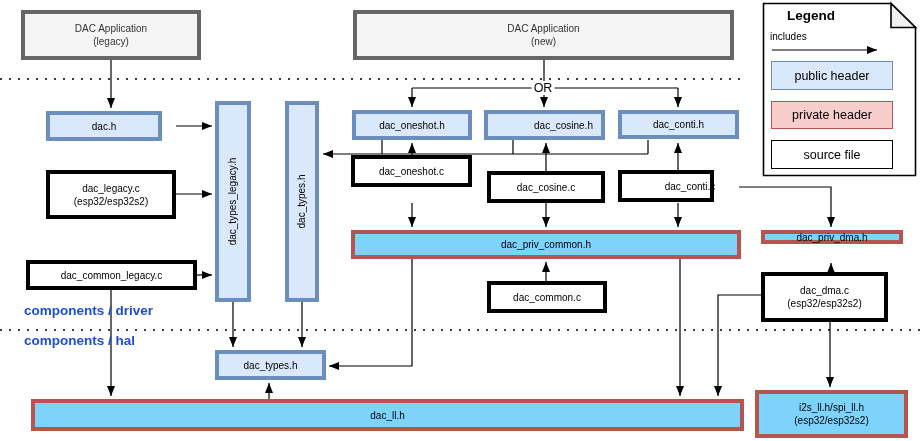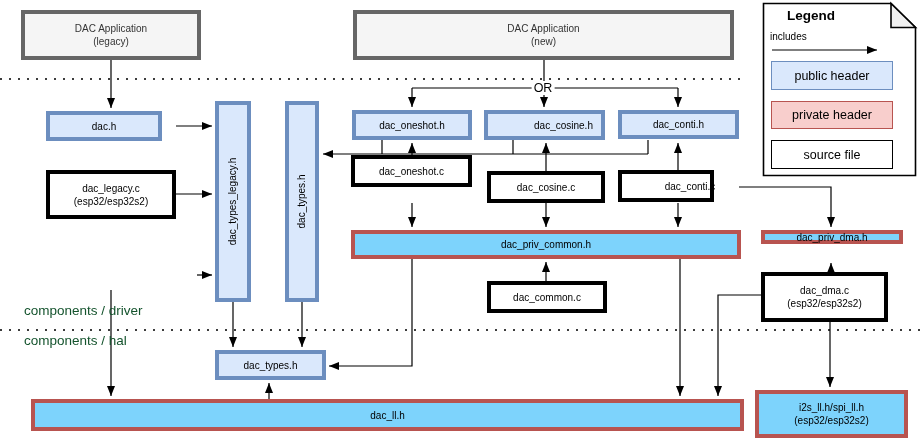--- a/index.html
+++ b/index.html
@@ -14,21 +14,21 @@
   .red   { background:#7dd3fc; border-color:#b85450; }
   .white { background:#ffffff; border-color:#000000; }
   .gray  { background:#f5f5f5; border-color:#666666; color:#333; }
   .vbox span { transform:rotate(-90deg); white-space:nowrap; display:inline-block; }
 
   .edges { position:absolute; left:0; top:0; z-index:1; }
 
   .dotline { position:absolute; height:2px; z-index:0;
              background:repeating-linear-gradient(to right,#3c3c3c 0 2px,transparent 2px 9px); }
 
-  .seclabel { position:absolute; font-weight:normal; font-size:13.5px; color:#14532d;
+  .seclabel { position:absolute; font-weight:bold; font-size:13.5px; color:#1d4ed8;
               z-index:3; white-space:nowrap; }
   .orlabel { position:absolute; left:543px; top:88px; transform:translate(-50%,-50%);
              background:#ffffff; padding:0 2px; font-size:12.5px; z-index:3; }
 
   .legend-title { position:absolute; left:771px; top:8px; font-weight:bold;
                   font-size:13.5px; z-index:3;margin-left:16px; }
   .legend-includes { position:absolute; left:770px; top:31px; width:114px;
                      font-size:10px; z-index:3; }
   .legend-item { position:absolute; box-sizing:border-box; border:1px solid #000;
                  border-radius:0; display:flex; align-items:center; justify-content:center;
@@ -99,20 +99,21 @@
   </svg>
 
   <div class="box gray" style="left:21px; top:10px; width:180px; height:50px;">DAC Application
 (legacy)</div>
   <div class="box gray" style="left:353px; top:10px; width:381px; height:50px;">DAC Application
 (new)</div>
 
   <div class="box blue" style="left:46px; top:111px; width:116px; height:30px;">dac.h</div>
   <div class="box white" style="left:46px; top:170px; width:130px; height:49px;">dac_legacy.c
 (esp32/esp32s2)</div>
+  <div class="box white" style="left:26px; top:260px; width:171px; height:30px;">dac_common_legacy.c</div>
 
   <div class="box blue vbox" style="left:215px; top:101px; width:36px; height:201px;">
     <span>dac_types_legacy.h</span>
   </div>
   <div class="box blue vbox" style="left:285px; top:101px; width:34px; height:201px;">
     <span>dac_types.h</span>
   </div>
 
   <div class="box blue" style="left:352px; top:110px; width:120px; height:30px;">dac_oneshot.h</div>
   <div class="box blue" style="left:484px; top:110px; width:121px; height:30px;padding-left:38px;">dac_cosine.h</div>

